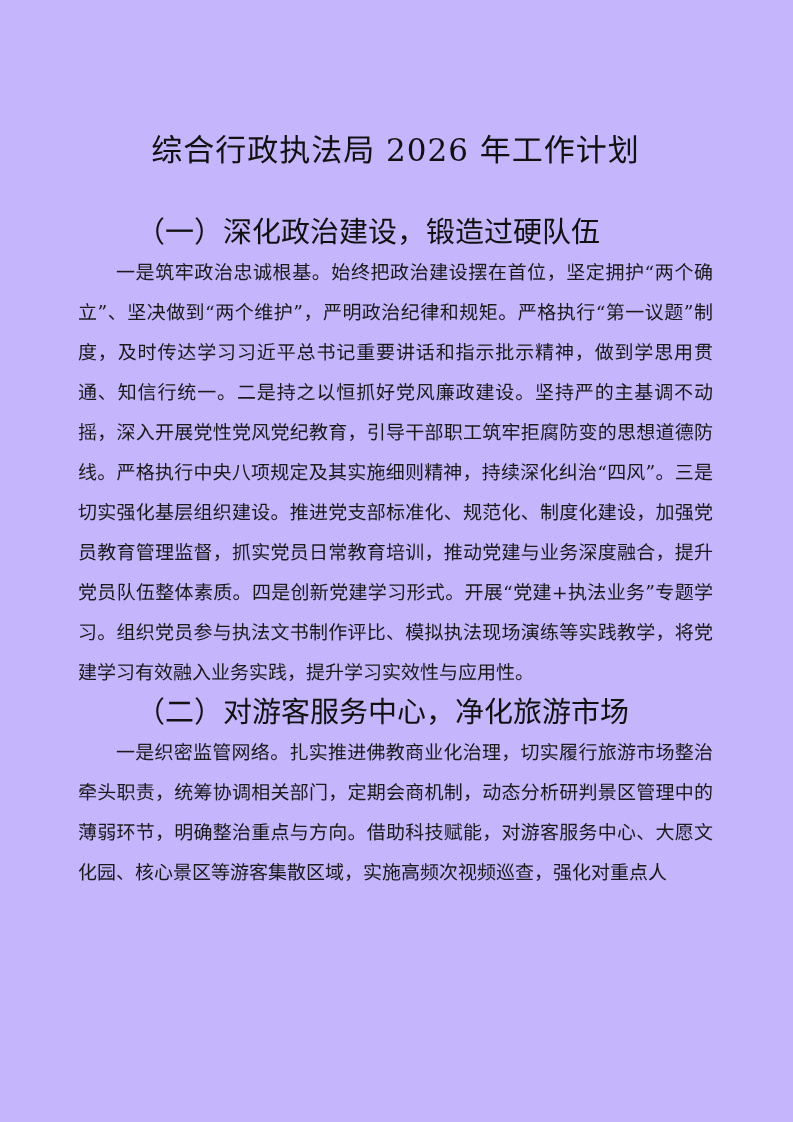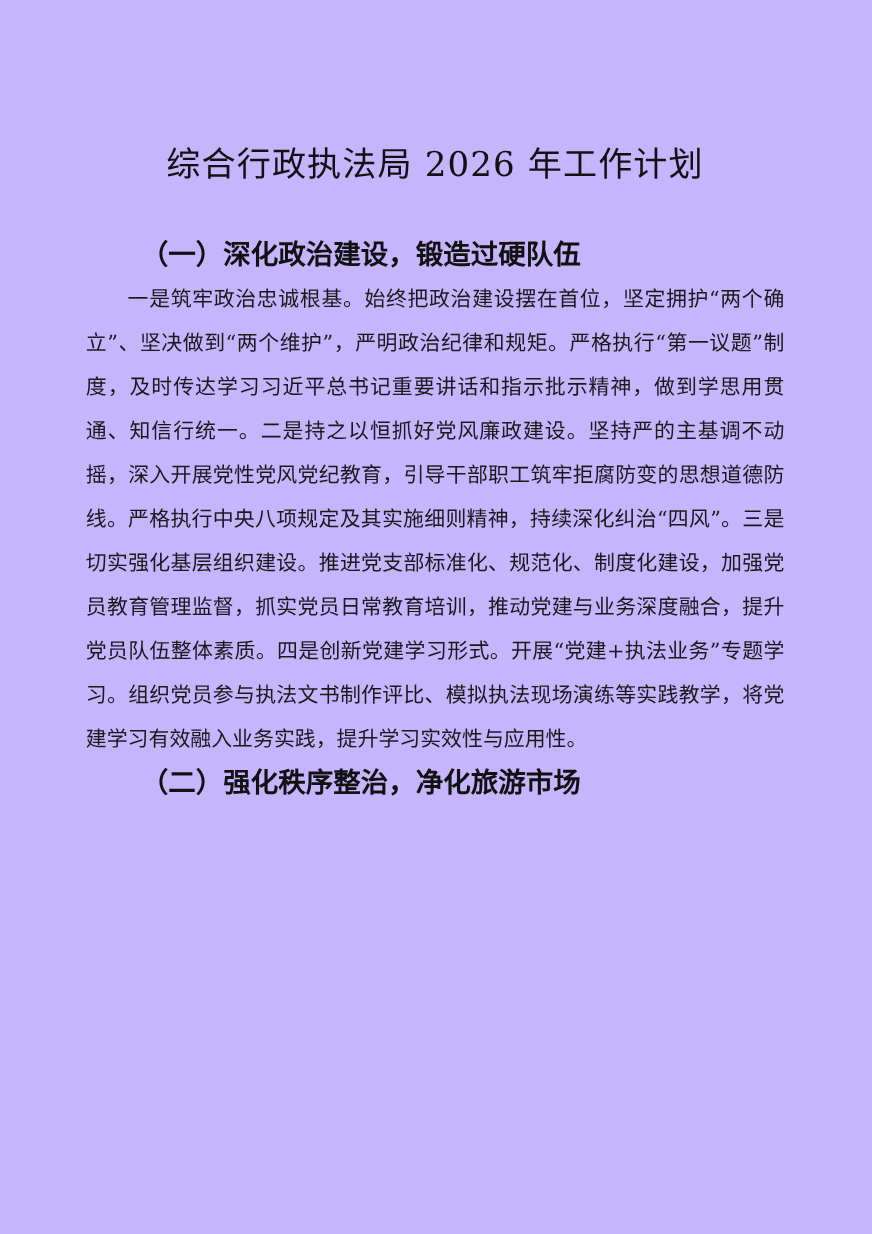--- a/index.html
+++ b/index.html
@@ -27,22 +27,22 @@
     text-align: center;
     letter-spacing: 1px;
     color: #111111;
   }
   section {
     margin: 0;
     padding: 0;
   }
   .sec-heading {
     margin: 0;
-    font-size: 25px;
-    font-weight: bold;
+    font-size: 29px;
+    font-weight: normal;
     line-height: 40px;
     text-indent: 2em;
     color: #111111;
   }
   .body-para {
     margin: 0;
     font-size: 19px;
     font-weight: normal;
     line-height: 40px;
     text-indent: 2em;
@@ -58,16 +58,17 @@
 <div class="page">
 
   <h1 class="doc-title">综合行政执法局 2026 年工作计划</h1>
 
   <section>
     <h2 class="sec-heading">（一）深化政治建设，锻造过硬队伍</h2>
     <p class="body-para">一是筑牢政治忠诚根基。始终把政治建设摆在首位，坚定拥护“两个确立”、坚决做到“两个维护”，严明政治纪律和规矩。严格执行“第一议题”制度，及时传达学习习近平总书记重要讲话和指示批示精神，做到学思用贯通、知信行统一。二是持之以恒抓好党风廉政建设。坚持严的主基调不动摇，深入开展党性党风党纪教育，引导干部职工筑牢拒腐防变的思想道德防线。严格执行中央八项规定及其实施细则精神，持续深化纠治“四风”。三是切实强化基层组织建设。推进党支部标准化、规范化、制度化建设，加强党员教育管理监督，抓实党员日常教育培训，推动党建与业务深度融合，提升党员队伍整体素质。四是创新党建学习形式。开展“党建+执法业务”专题学习。组织党员参与执法文书制作评比、模拟执法现场演练等实践教学，将党建学习有效融入业务实践，提升学习实效性与应用性。</p>
   </section>
 
   <section>
-    <h2 class="sec-heading">（二）强化秩序整治，净化旅游市场</h2>
+    <h2 class="sec-heading">（二）对游客服务中心，净化旅游市场</h2>
+    <p class="body-para">一是织密监管网络。扎实推进佛教商业化治理，切实履行旅游市场整治牵头职责，统筹协调相关部门，定期会商机制，动态分析研判景区管理中的薄弱环节，明确整治重点与方向。借助科技赋能，对游客服务中心、大愿文化园、核心景区等游客集散区域，实施高频次视频巡查，强化对重点人</p>
   </section>
 
 </div>
 
 </body></html>

